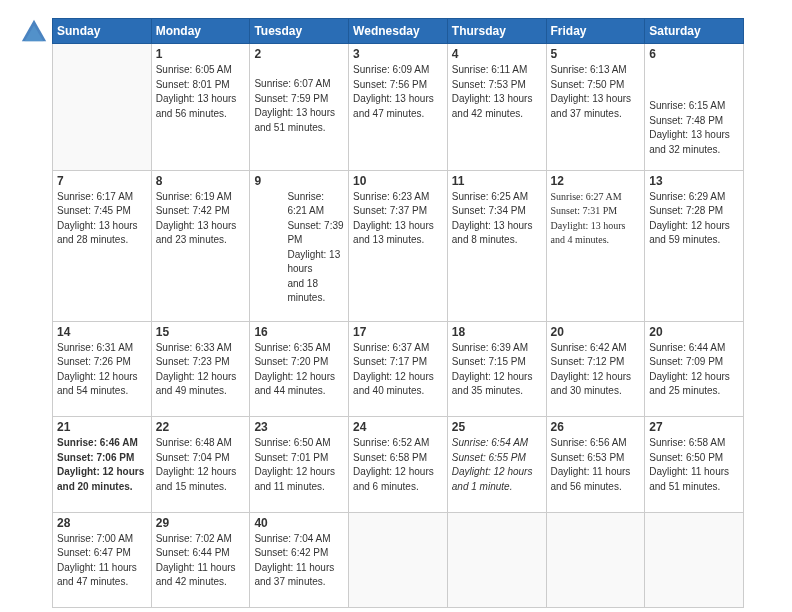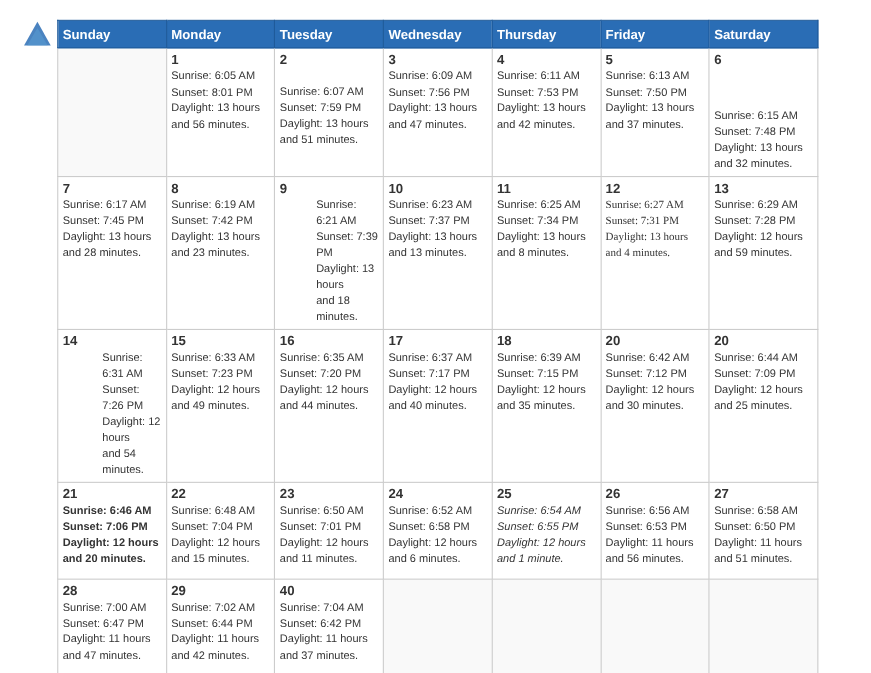--- a/index.html
+++ b/index.html
@@ -227,21 +227,21 @@
             <span class="day-num">13</span>
             <div class="day-info" style="white-space: pre-line;">Sunrise: 6:29 AM
 Sunset: 7:28 PM
 Daylight: 12 hours
 and 59 minutes.</div>
           </td>
         </tr>
         <tr>
           <td>
             <span class="day-num">14</span>
-            <div class="day-info" style="white-space: pre-line; margin-left: 36px;">Sunrise: 6:31 AM
+            <div class="day-info" style="white-space: pre-line;">Sunrise: 6:31 AM
 Sunset: 7:26 PM
 Daylight: 12 hours
 and 54 minutes.</div>
           </td>
           <td>
             <span class="day-num">15</span>
             <div class="day-info" style="white-space: pre-line;">Sunrise: 6:33 AM
 Sunset: 7:23 PM
 Daylight: 12 hours
 and 49 minutes.</div>

